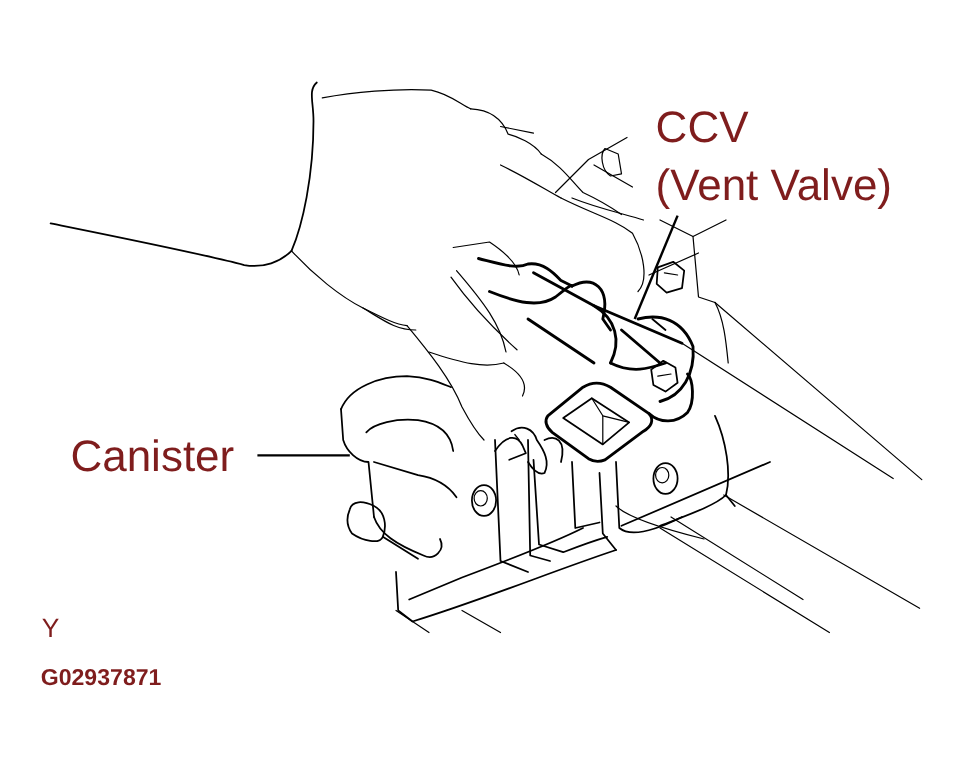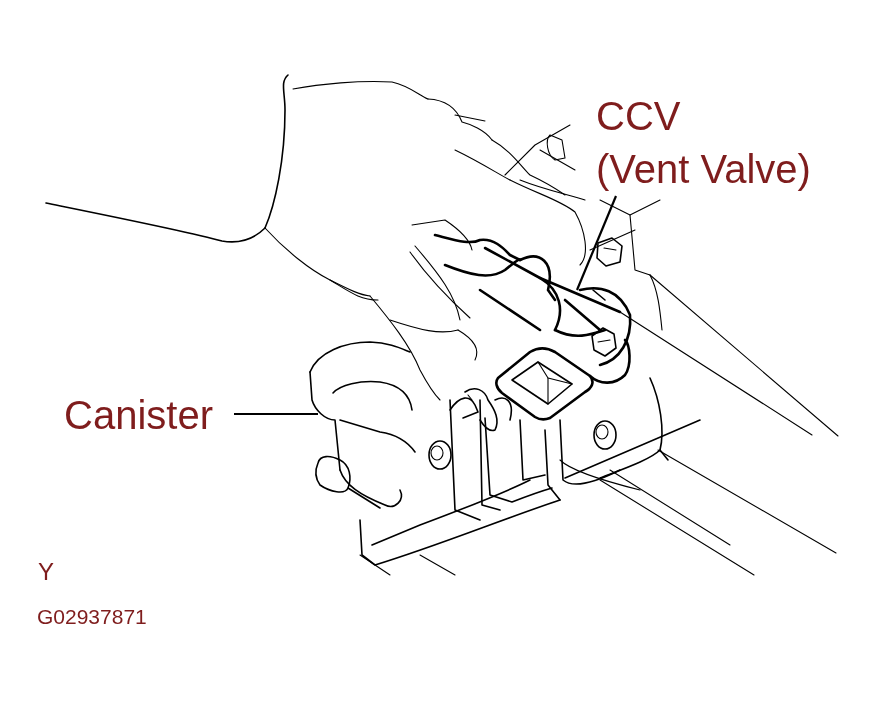--- a/index.html
+++ b/index.html
@@ -5,21 +5,21 @@
   html, body { margin: 0; padding: 0; background: #ffffff; }
   body { width: 876px; height: 701px; position: relative; overflow: hidden; font-family: "Liberation Sans", sans-serif; }
   #drawing { position: absolute; left: 0; top: 0; width: 876px; height: 701px; }
   .ln { fill: none; stroke: #000; stroke-width: 1.6; stroke-linecap: round; stroke-linejoin: round; }
   .thin { fill: none; stroke: #000; stroke-width: 1.1; stroke-linecap: round; stroke-linejoin: round; }
   .bold { fill: none; stroke: #000; stroke-width: 2.6; stroke-linecap: round; stroke-linejoin: round; }
   .leader { fill: none; stroke: #000; stroke-width: 2.2; }
   .label { position: absolute; color: #7f1d1d; white-space: nowrap; line-height: 1; }
   .label-lg { font-size: 40px; }
   .label-sm { font-size: 24px; }
-  .label-code { font-size: 21px; font-weight: normal; }
+  .label-code { font-size: 21px; font-weight: bold; }
 </style>
 </head>
 <body>
 
 <svg id="drawing" viewBox="0 0 876 701" xmlns="http://www.w3.org/2000/svg">
 
   <g>
     <path class="ln" d="M46 203 C120 218 190 232 222 241 C240 244 255 238 265 228"></path>
     <path class="ln" d="M265 228 C275 205 285 160 285 110 C285 92 280 82 288 75"></path>
     <path class="thin" d="M293 89 C320 84 360 80 392 82 C410 86 420 96 428 99"></path>

